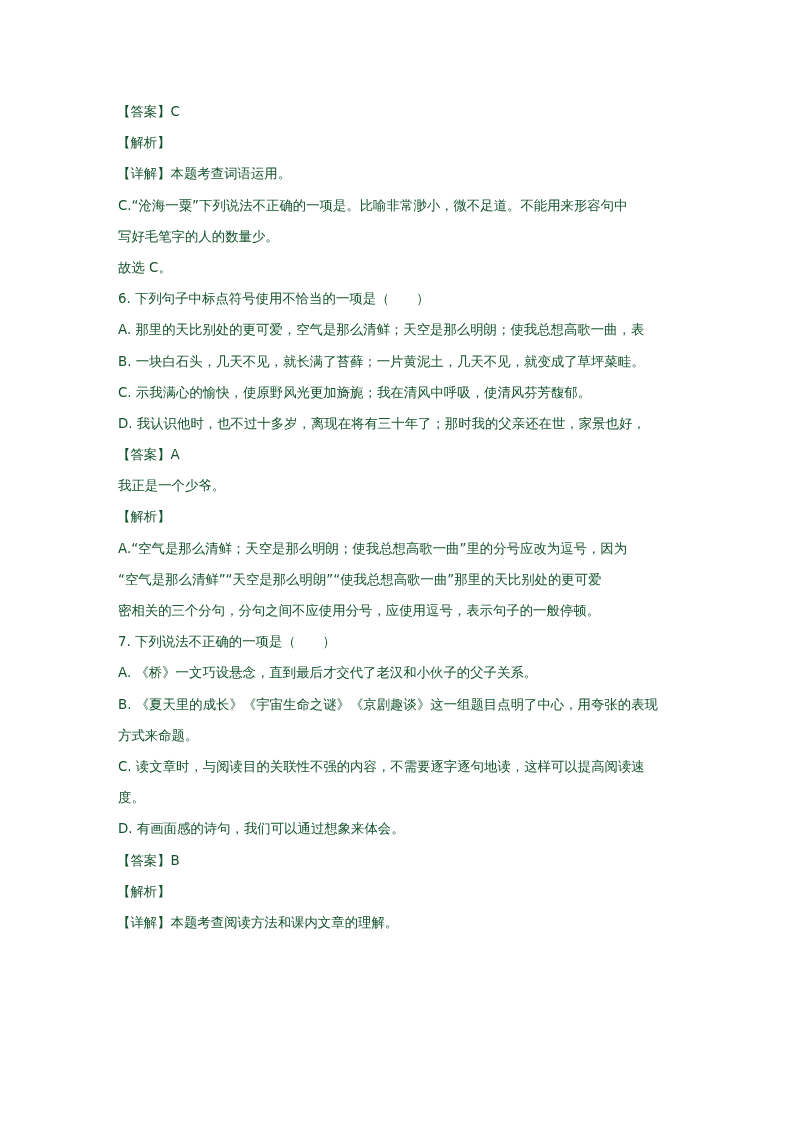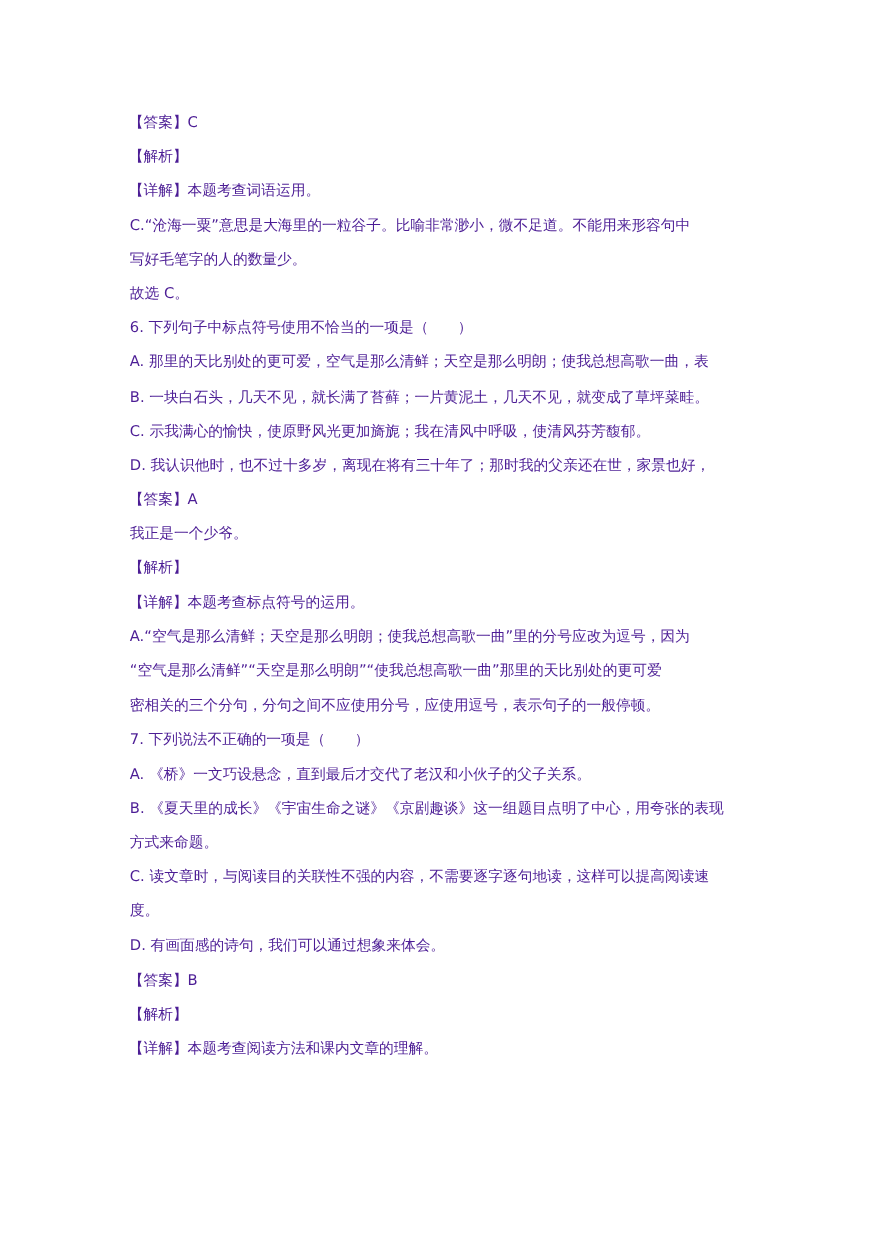--- a/index.html
+++ b/index.html
@@ -1,43 +1,42 @@
 <!DOCTYPE html>
 <html><head>
   <meta charset="utf-8">
   <style>
     html, body { margin: 0; padding: 0; background: #ffffff; }
     body { width: 794px; height: 1123px; position: relative; overflow: hidden; }
     .page {
       position: absolute; left: 118px; top: 101px; width: 560px;
-      font-family: "DejaVu Sans", sans-serif; font-size: 13.4px; color: #4c1d95;
+      font-family: "DejaVu Sans", sans-serif; font-size: 13.4px; color: #14532d;
       letter-spacing: 0px;
     }
     .line { height: 31.2px; line-height: 22px; white-space: nowrap; }
     .line.tag { margin-left: -1px; }
   </style>
 </head>
 <body>
 
 <div class="page">
   <div class="line tag">【答案】C</div>
   <div class="line tag">【解析】</div>
   <div class="line tag">【详解】本题考查词语运用。</div>
-  <div class="line">C.“沧海一粟”意思是大海里的一粒谷子。比喻非常渺小，微不足道。不能用来形容句中</div>
+  <div class="line">C.“沧海一粟”下列说法不正确的一项是。比喻非常渺小，微不足道。不能用来形容句中</div>
   <div class="line">写好毛笔字的人的数量少。</div>
   <div class="line">故选 C。</div>
   <div class="line">6. 下列句子中标点符号使用不恰当的一项是（　　）</div>
   <div class="line">A. 那里的天比别处的更可爱，空气是那么清鲜；天空是那么明朗；使我总想高歌一曲，表</div>
   <div class="line">B. 一块白石头，几天不见，就长满了苔藓；一片黄泥土，几天不见，就变成了草坪菜畦。</div>
   <div class="line">C. 示我满心的愉快，使原野风光更加旖旎；我在清风中呼吸，使清风芬芳馥郁。</div>
   <div class="line">D. 我认识他时，也不过十多岁，离现在将有三十年了；那时我的父亲还在世，家景也好，</div>
   <div class="line tag">【答案】A</div>
   <div class="line">我正是一个少爷。</div>
   <div class="line tag">【解析】</div>
-  <div class="line tag">【详解】本题考查标点符号的运用。</div>
   <div class="line">A.“空气是那么清鲜；天空是那么明朗；使我总想高歌一曲”里的分号应改为逗号，因为</div>
   <div class="line">“空气是那么清鲜”“天空是那么明朗”“使我总想高歌一曲”那里的天比别处的更可爱</div>
   <div class="line">密相关的三个分句，分句之间不应使用分号，应使用逗号，表示句子的一般停顿。</div>
   <div class="line">7. 下列说法不正确的一项是（　　）</div>
   <div class="line">A. 《桥》一文巧设悬念，直到最后才交代了老汉和小伙子的父子关系。</div>
   <div class="line">B. 《夏天里的成长》《宇宙生命之谜》《京剧趣谈》这一组题目点明了中心，用夸张的表现</div>
   <div class="line">方式来命题。</div>
   <div class="line">C. 读文章时，与阅读目的关联性不强的内容，不需要逐字逐句地读，这样可以提高阅读速</div>
   <div class="line">度。</div>
   <div class="line">D. 有画面感的诗句，我们可以通过想象来体会。</div>

